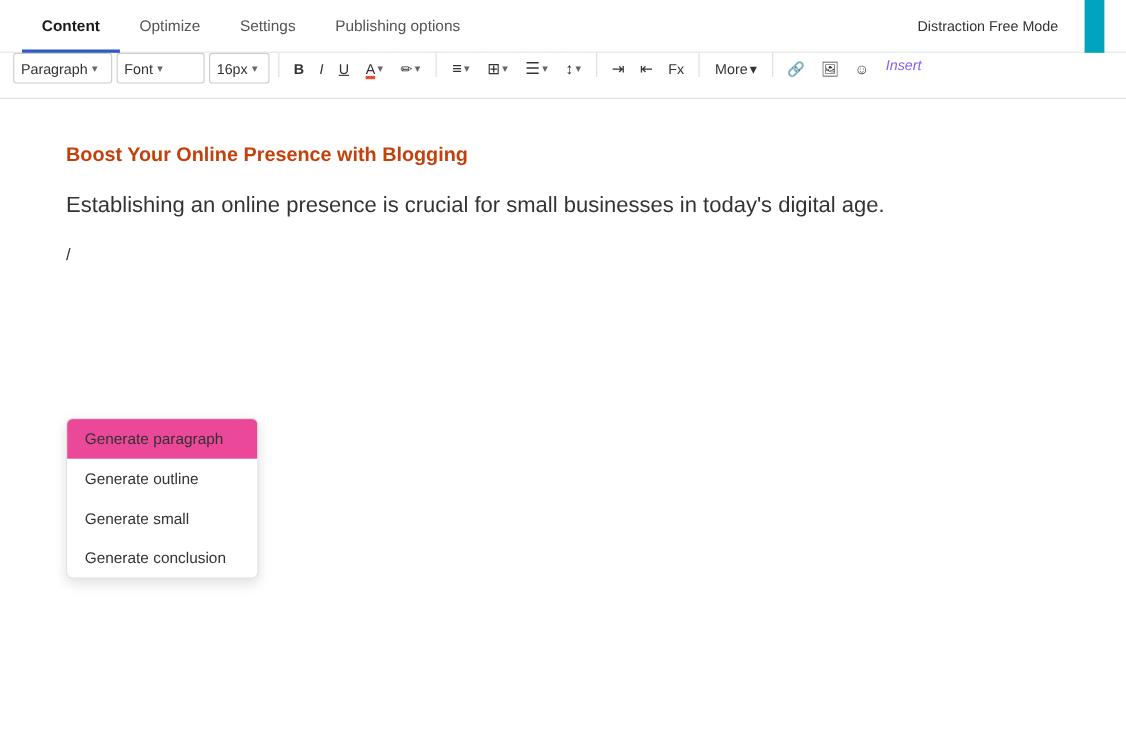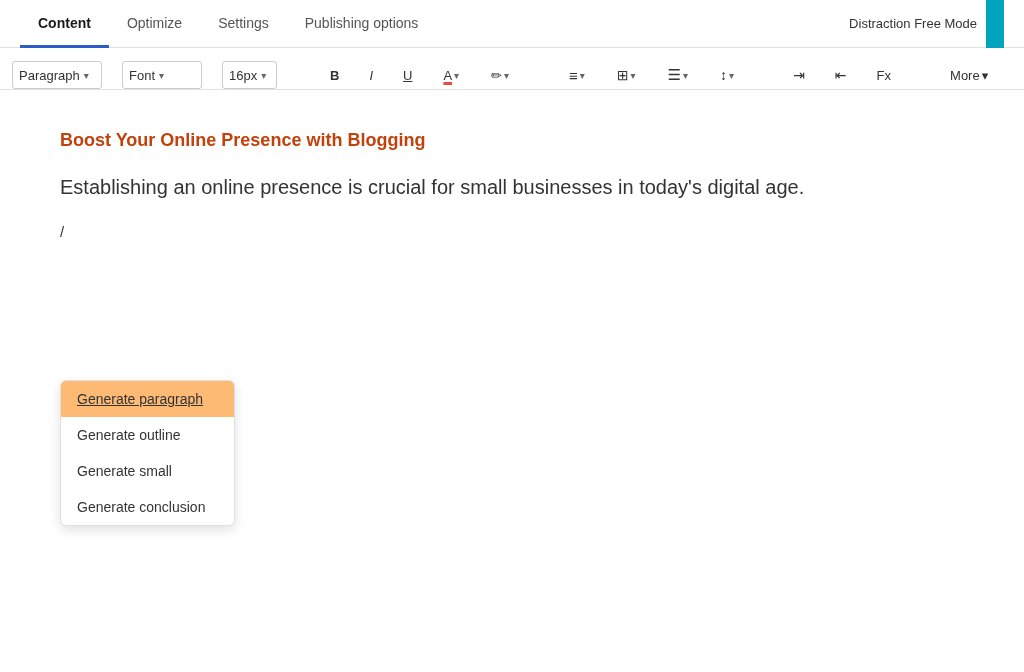--- a/index.html
+++ b/index.html
@@ -35,39 +35,39 @@
     }
     .distraction-free {
       display: flex;
       align-items: center;
       margin-left: auto;
       white-space: nowrap;
     }
     .distraction-free-label {
       font-size: 13px;
       color: #333;
-      margin-right: 1px;
+      margin-right: 16px;
     }
     .distraction-free-btn {
       background: #00a4bd;
       width: 18px;
       height: 48px;
       cursor: pointer;
       margin-left: 8px;
     }
 
     
     .toolbar {
       display: flex;
-      align-items: flex-end;
+      align-items: flex-start;
       border-bottom: 1px solid #e0e0e0;
       background: #fff;
       padding: 0 12px;
       height: 42px;
-      gap: 20px;
+      gap: 4px;
       overflow: hidden;
     }
     .toolbar-select {
       border: 1px solid #ccc;
       border-radius: 3px;
       padding: 3px 6px;
       font-size: 13px;
       background: #fff;
       cursor: pointer;
       display: flex;
@@ -163,22 +163,21 @@
       z-index: 100;
       overflow: hidden;
     }
     .ai-dropdown-item {
       padding: 10px 16px;
       font-size: 14px;
       color: #333;
       cursor: pointer;
     }
     .ai-dropdown-item.highlighted {
-      background: #fdba74;
-      text-decoration: underline;
+      background: #ec4899;
     }
     .select-font-field {
       min-width: 80px;
     }
     .select-size-field {
       min-width: 55px;
     }
     .select-para-field {
       min-width: 90px;
     }

